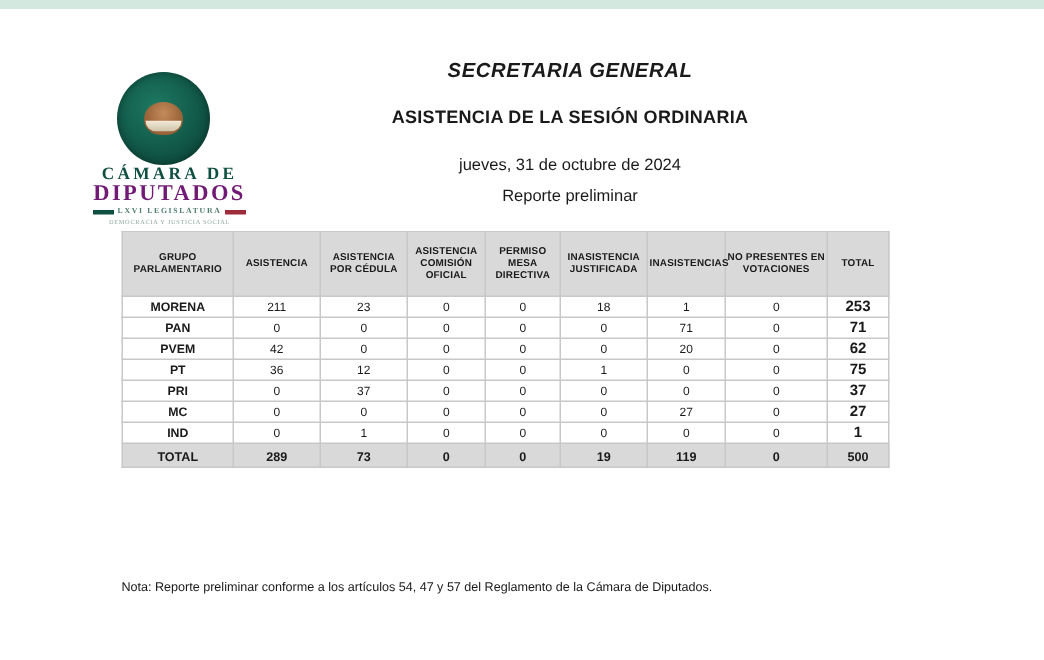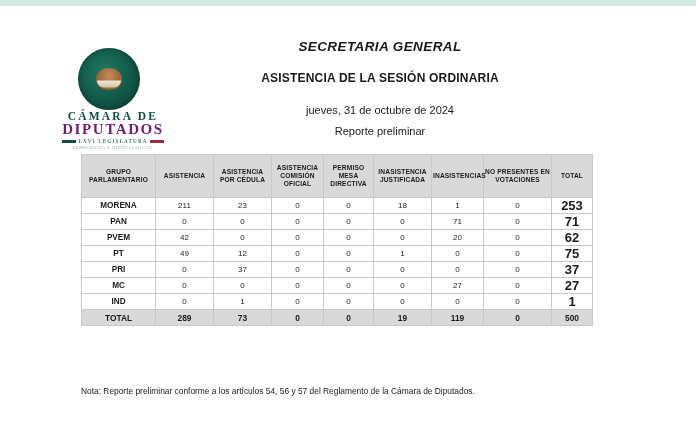--- a/index.html
+++ b/index.html
@@ -198,21 +198,21 @@
   thead th.c-group   { font-size: 7.4px; }
   thead th.c-asist   { font-size: 7.4px; }
   thead th.c-total   { font-size: 7.8px; }
 
   tbody td.c-group {
     font-weight: bold;
     font-size: 8.2px;
   }
   tbody td.c-total {
     font-weight: bold;
-    font-size: 13px;
+    font-size: 10px;
   }
   tbody tr.total-row td {
     background: #d9d9d9;
     font-weight: bold;
     font-size: 8.4px;
     height: 15px;
   }
 
   
   .note {
@@ -304,21 +304,21 @@
           <td>0</td>
           <td>0</td>
           <td>0</td>
           <td>0</td>
           <td>20</td>
           <td>0</td>
           <td class="c-total">62</td>
         </tr>
         <tr>
           <td class="c-group">PT</td>
-          <td>49</td>
+          <td>36</td>
           <td>12</td>
           <td>0</td>
           <td>0</td>
           <td>1</td>
           <td>0</td>
           <td>0</td>
           <td class="c-total">75</td>
         </tr>
         <tr>
           <td class="c-group">PRI</td>
@@ -361,15 +361,15 @@
           <td>0</td>
           <td>19</td>
           <td>119</td>
           <td>0</td>
           <td>500</td>
         </tr>
       </tbody>
     </table>
   </div>
 
-  <div class="note">Nota: Reporte preliminar conforme a los artículos 54, 56 y 57 del Reglamento de la Cámara de Diputados.</div>
+  <div class="note">Nota: Reporte preliminar conforme a los artículos 54, 47 y 57 del Reglamento de la Cámara de Diputados.</div>
 
 </div>
 
 </body></html>

